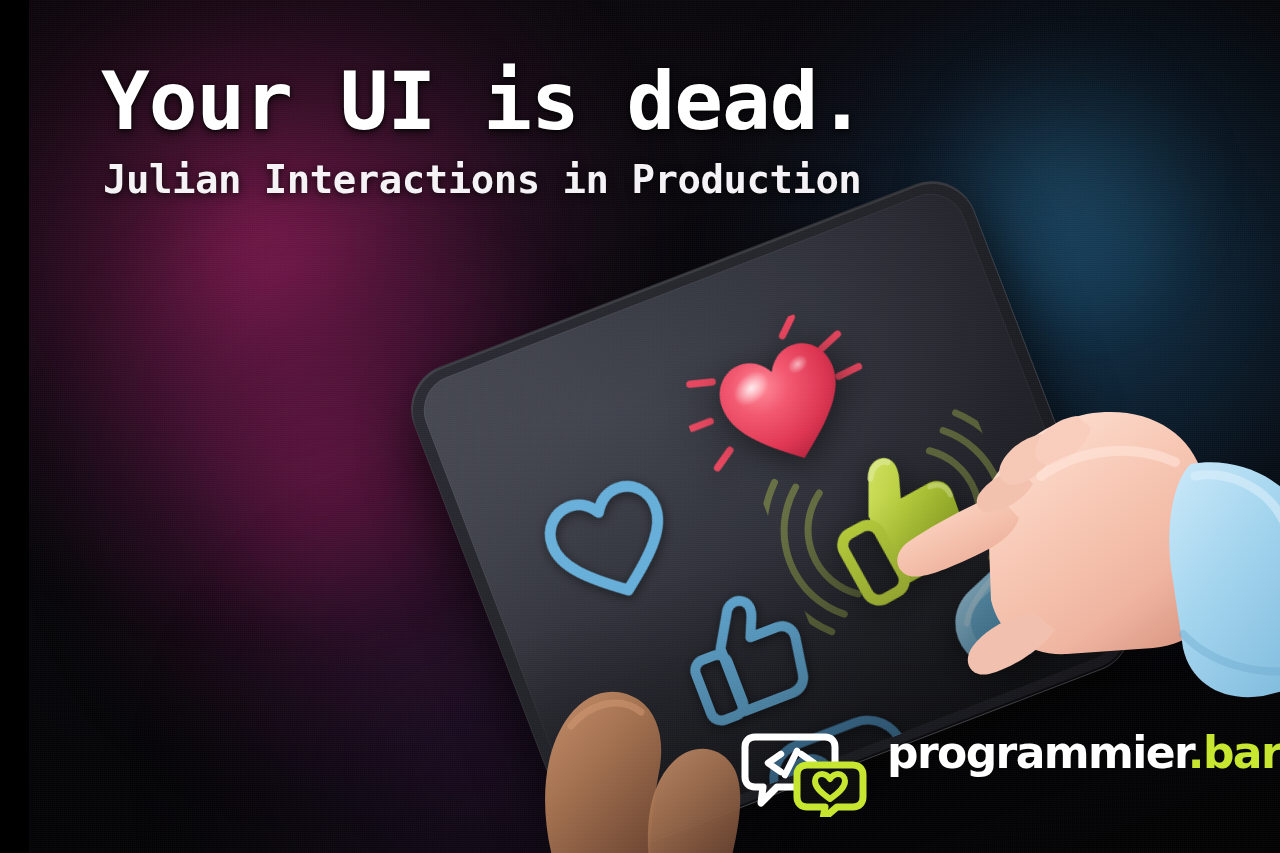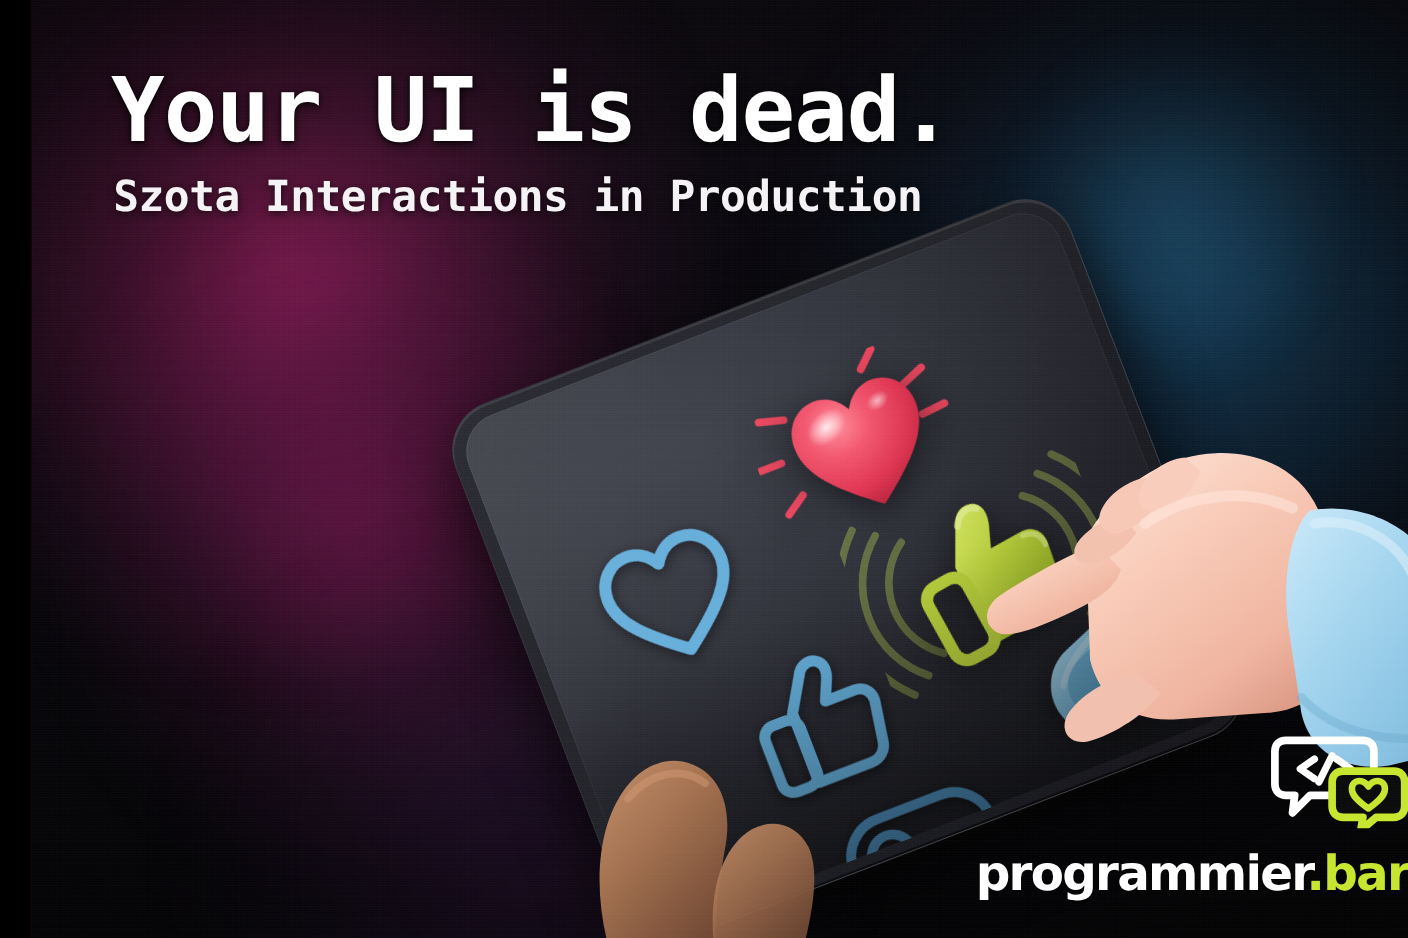--- a/index.html
+++ b/index.html
@@ -199,22 +199,21 @@
   
   .hand-layer { position: absolute; inset: 0; z-index: 30; pointer-events: none; }
 
   
   .logo {
     position: absolute;
     right: 28px;
     bottom: 36px;
     z-index: 50;
     display: flex;
-    flex-direction: column;
-    align-items: flex-end;
+    align-items: flex-start;
     gap: 20px;
   }
   .logo-mark { display: block; }
   .wordmark {
     font-family: "DejaVu Sans", "Liberation Sans", sans-serif;
     font-weight: 700;
     font-size: 44px;
     letter-spacing: -1.6px;
     line-height: 1;
     white-space: nowrap;
@@ -431,21 +430,21 @@
       <path d="M292 262 C 320 292, 366 304, 410 298" fill="none" stroke="#6aa8cd" stroke-width="8" stroke-linecap="round" opacity="0.40"></path>
 
       <path d="M150 104 C 186 78, 240 70, 284 90" fill="none" stroke="#ffeae0" stroke-width="10" stroke-linecap="round" opacity="0.50"></path>
     </svg>
   </div>
 
   <div class="text-block">
     <h1 class="headline">
       <span>Your UI is dead.</span>
     </h1>
-    <div class="subtitle">Szota Interactions in Production</div>
+    <div class="subtitle">Julian Interactions in Production</div>
   </div>
 
   <div class="logo">
     <svg class="logo-mark" width="126" height="86" viewBox="0 0 126 86">
 
       <path d="M14 6 H84 C 90 6, 94 10, 94 16 V 46 C 94 52, 90 56, 84 56 H 36
                L 20 72 L 22 56 H 14 C 8 56, 4 52, 4 46 V 16 C 4 10, 8 6, 14 6 Z" fill="none" stroke="#ffffff" stroke-width="7" stroke-linejoin="round" stroke-linecap="round"></path>
       <g stroke="#ffffff" stroke-width="6.5" stroke-linecap="round" stroke-linejoin="round" fill="none">
         <polyline points="40,23 27,32 40,41"></polyline>
         <line x1="56" y1="20" x2="44" y2="44"></line>

